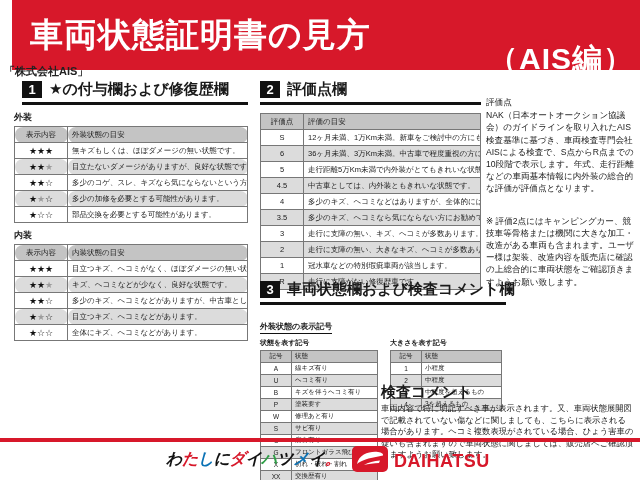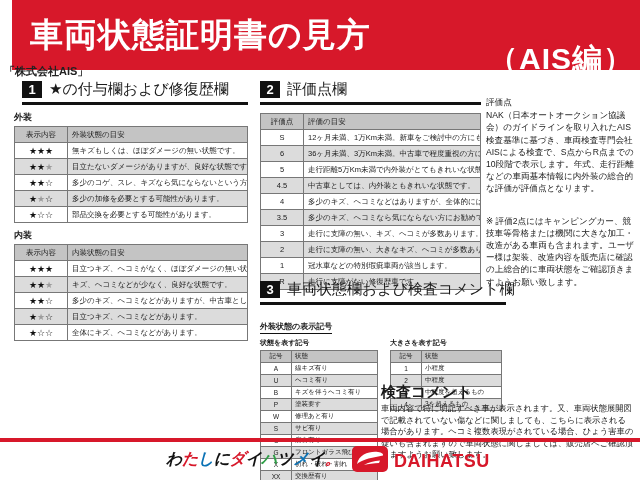--- a/index.html
+++ b/index.html
@@ -14,34 +14,34 @@
     padding:0 18px;box-sizing:border-box;color:#fff;font-weight:bold;
   }
   .banner .t1{font-size:33px;letter-spacing:1px;}
   .banner .t2{font-size:30px;letter-spacing:1px;margin-top:48px;}
   .company{position:absolute;left:4px;top:64px;font-size:11px;font-weight:bold;color:#222;}
 
   
   .sec-header{display:flex;align-items:center;gap:7px;border-bottom:3px solid #111;padding-bottom:3px;}
   .sec-num{background:#111;color:#fff;min-width:20px;height:17px;display:flex;align-items:center;
     justify-content:center;font-weight:bold;font-size:13px;}
-  .sec-title{font-weight:normal;font-size:15px;white-space:nowrap;}
+  .sec-title{font-weight:bold;font-size:15px;white-space:nowrap;}
 
   
   table{border-collapse:collapse;table-layout:fixed;width:100%;}
   th,td{border:1px solid #777;padding:1px 4px;text-align:left;vertical-align:middle;
     overflow:hidden;white-space:nowrap;}
   thead th{background:#c4c4c4;font-weight:normal;}
   tbody tr:nth-child(even) td{background:#dcdcdc;}
 
   .col1{position:absolute;left:14px;top:80px;width:234px;}
   .col1 .sec-header{margin-left:8px;}
   .grp-label{font-size:9px;font-weight:bold;margin:6px 0 2px 0;}
   .rate-table{font-size:7.5px;}
-  .rate-table th,.rate-table td{height:13px;}
+  .rate-table th,.rate-table td{height:13px;border-radius:8px;}
   .rate-table .c-stars{width:44px;text-align:center;}
   .stars-cell{text-align:center;font-size:9px;letter-spacing:0;}
   .sf{color:#111}.sh{color:#9c9c9c}.se{color:#111}
 
   .col2{position:absolute;left:260px;top:80px;width:221px;}
   .score-table{font-size:7.5px;margin-top:8px;}
   .score-table th,.score-table td{height:13px;}
   .score-table .c-score{width:34px;text-align:center;}
 
   .note-block{position:absolute;left:486px;top:96px;width:150px;font-size:8.6px;line-height:1.42;}

